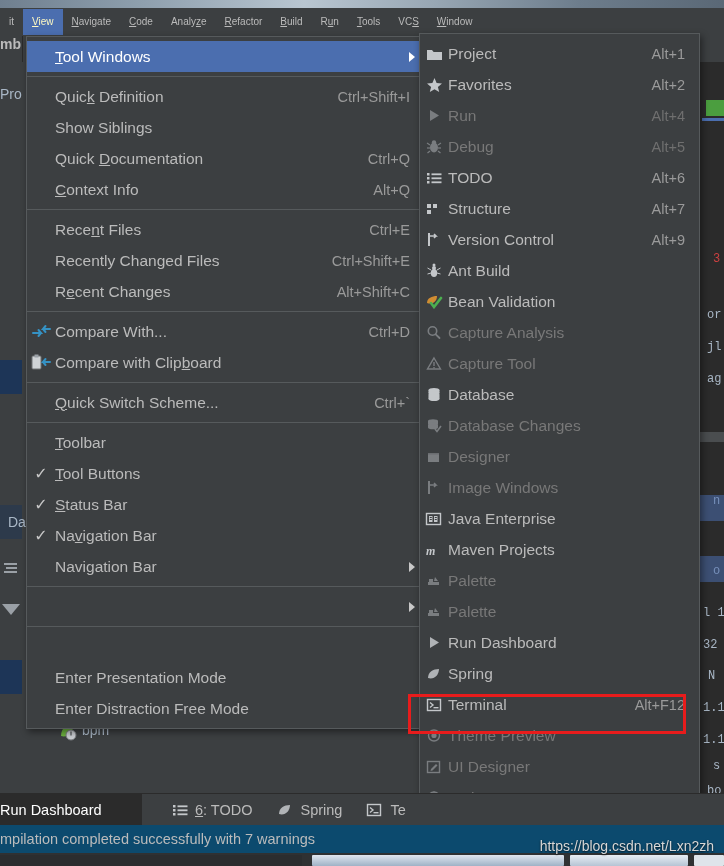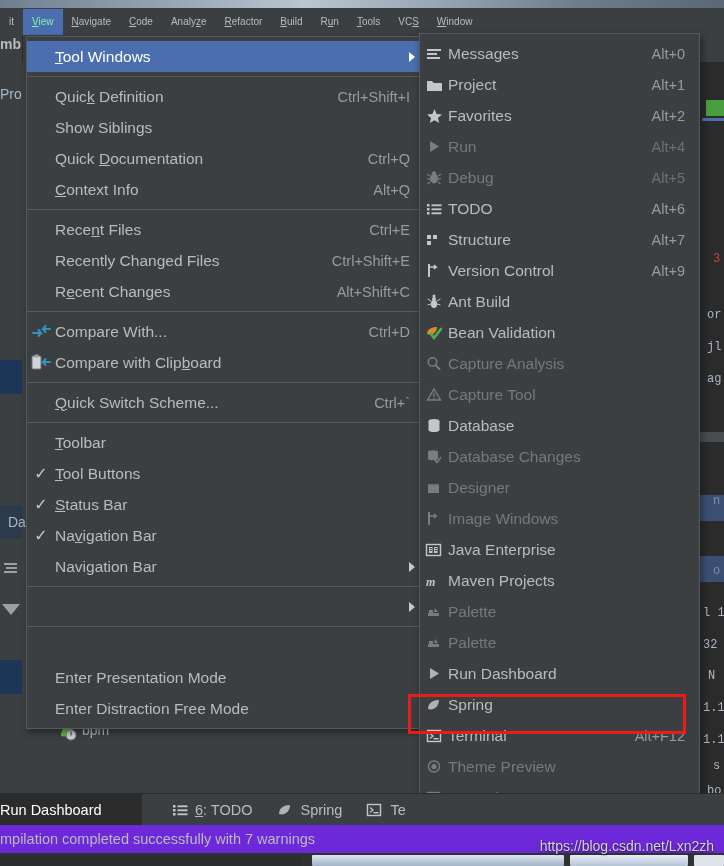--- a/index.html
+++ b/index.html
@@ -28,21 +28,21 @@
   .bg-txt.code{font-family:"Liberation Mono","DejaVu Sans Mono",monospace;font-size:12px;color:#a9b7c6;}
   .bg-txt.red{color:#cc4040;}
 
   .bg-sel{position:absolute;background:#2d3a4b;}
   .bg-selhi{position:absolute;background:#1d3557;}
 
   
   .menubar{position:absolute;left:0;top:8px;height:28px;display:flex;align-items:center;
      font-size:10px;color:#bbbbbb;}
   .mb-item{padding:3px 9px;margin:0;white-space:nowrap;line-height:20px;}
-  .mb-item.sel{background:#4b6eaf;color:#86efac;}
+  .mb-item.sel{background:#4b6eaf;color:#fef9c3;}
   .mb-item u{text-decoration:underline;}
 
   
   .menu{
     position:absolute;background:#3c3f41;border:1px solid #565a5c;
     box-shadow:2px 3px 7px rgba(0,0,0,.45);
     padding:4px 0;box-sizing:border-box;
   }
   .mrow{position:relative;display:flex;align-items:center;height:31px;
      font-size:15.5px;color:#bbbbbb;white-space:nowrap;box-sizing:border-box;}
@@ -70,21 +70,21 @@
   svg{display:block;}
 
   
   .redbox{position:absolute;border:3px solid #e81c1c;box-sizing:border-box;pointer-events:none;}
 
   
   .toolbar-bottom{position:absolute;left:0;top:793px;width:724px;height:32px;background:#3c3f41;
      border-top:1px solid #2b2b2b;display:flex;align-items:center;font-size:14.5px;color:#bbbbbb;}
   .tb-item{display:flex;align-items:center;gap:7px;padding:0 12px;height:32px;white-space:nowrap;}
   .tb-item.active{background:#2b2b2b;color:#ffffff;}
-  .statusbar{position:absolute;left:0;top:825px;width:724px;height:28px;background:#6d28d9;
+  .statusbar{position:absolute;left:0;top:825px;width:724px;height:28px;background:#0c4a6e;
      display:flex;align-items:center;font-size:14.5px;color:#bbbbbb;}
   .statusbar .st-txt{padding-left:0px;white-space:nowrap;}
   .taskbar{position:absolute;left:0;top:853px;width:724px;height:13px;background:#2f3133;}
   .tb-chip{position:absolute;top:855px;height:11px;border-radius:1px;}
 
   .watermark{position:absolute;right:10px;top:838px;font-size:14px;color:#d7d7d7;
      white-space:nowrap;text-shadow:0 1px 2px rgba(0,0,0,.8);}
 </style>
 </head>
 <body>
@@ -312,33 +312,20 @@
       <span class="lbl">Enter Presentation Mode</span>
     </div>
     <div class="mrow">
       <span class="chk"></span>
       <span class="lbl">Enter Distraction Free Mode</span>
     </div>
   </div>
 
   <div class="menu" id="menu-toolwindows">
 
-    <div class="mrow">
-      <span class="ico">
-        <svg width="17" height="14" viewBox="0 0 17 14">
-            <g fill="#c4c7ca">
-          <rect x="1" y="2" width="14" height="2"></rect>
-              <rect x="1" y="6" width="10" height="2"></rect>
-          <rect x="1" y="10" width="13" height="2"></rect>
-            </g>
-          </svg>
-      </span>
-      <span class="lbl">Messages</span>
-      <span class="acc">Alt+0</span>
-    </div>
 
     <div class="mrow">
       <span class="ico">
         <svg width="17" height="14" viewBox="0 0 17 14">
           <path d="M1 3 h5 l1.6 2 H16 v8 H1 Z" fill="#c4c7ca"></path>
           </svg>
       </span>
       <span class="lbl">Project</span>
       <span class="acc">Alt+1</span>
     </div>

